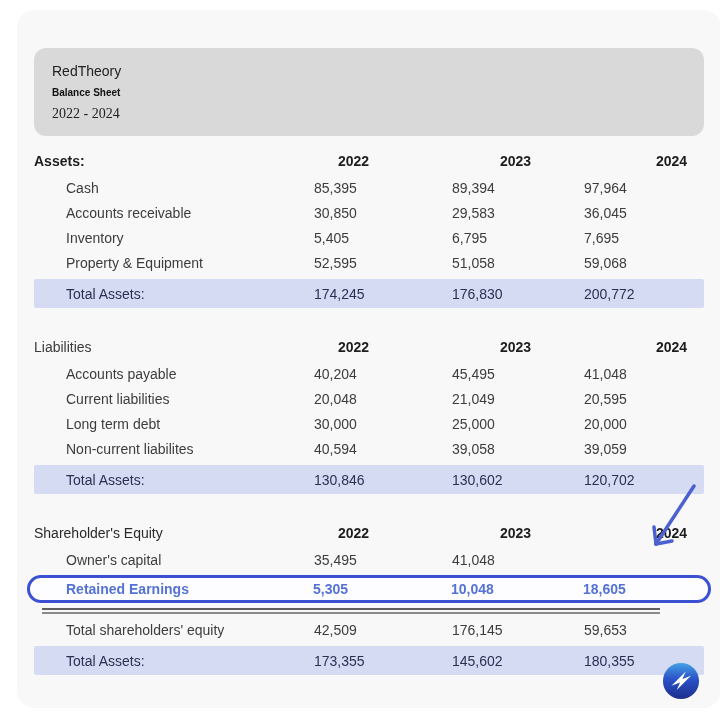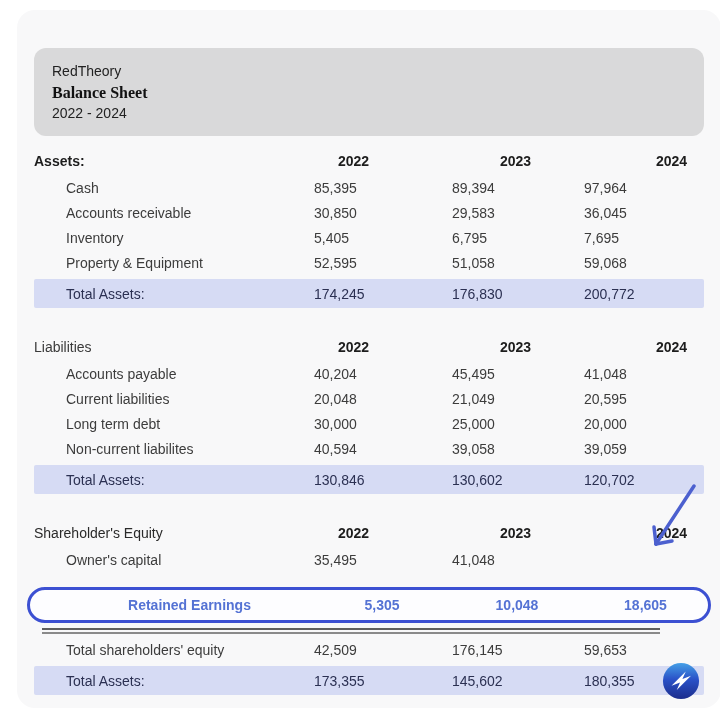--- a/index.html
+++ b/index.html
@@ -18,22 +18,22 @@
     border-radius:18px;
     padding:38px 17px 0 17px;
   }
   .header-box {
     background:#d9d9da;
     border-radius:12px;
     padding:13px 0 12px 18px;
     width:100%;
   }
   .header-box .company  { font-size:14px; color:#222; line-height:21px; }
-  .header-box .title    { font-size:16px; color:#111; line-height:21px; font-weight:bold;font-family:Liberation Serif, serif; }
-  .header-box .period   { font-size:14px; color:#222; line-height:21px; }
+  .header-box .title    { font-size:10px; color:#111; line-height:21px; font-weight:bold; }
+  .header-box .period   { font-size:14px; color:#222; line-height:21px;font-family:Liberation Serif, serif; }
 
   .table { margin-top:13px; }
   .section { margin-top:0; }
   .section + .section { margin-top:27px; }
 
   .row {
     display:grid;
     grid-template-columns:280px 138px 132px 1fr;
     align-items:center;
     height:25px;
@@ -54,29 +54,28 @@
     margin-top:4px;
     font-weight:normal;
     color:#2b3052;
     border-radius:2px;
   }
 
   .capsule {
     display:grid;
     grid-template-columns:283px 138px 132px 1fr;
     align-items:center;
-    height:36px;
-    margin:15px -7px 0 -7px;
+    height:28px;
+    margin:3px -7px 0 -7px;
     border:3px solid #3c50d2;
     border-radius:999px;
     background:#fdfdff;
     font-size:14px;
     font-weight:bold;
     color:#5472d4;
-    text-align:center;
   }
   .capsule .label { padding-left:36px; }
 
   .double-line {
     margin:5px 0 3px 8px;
     width:618px;
     height:6px;
     border-top:2px solid #5f5f5f;
     border-bottom:2px solid #8a8a8a;
   }

